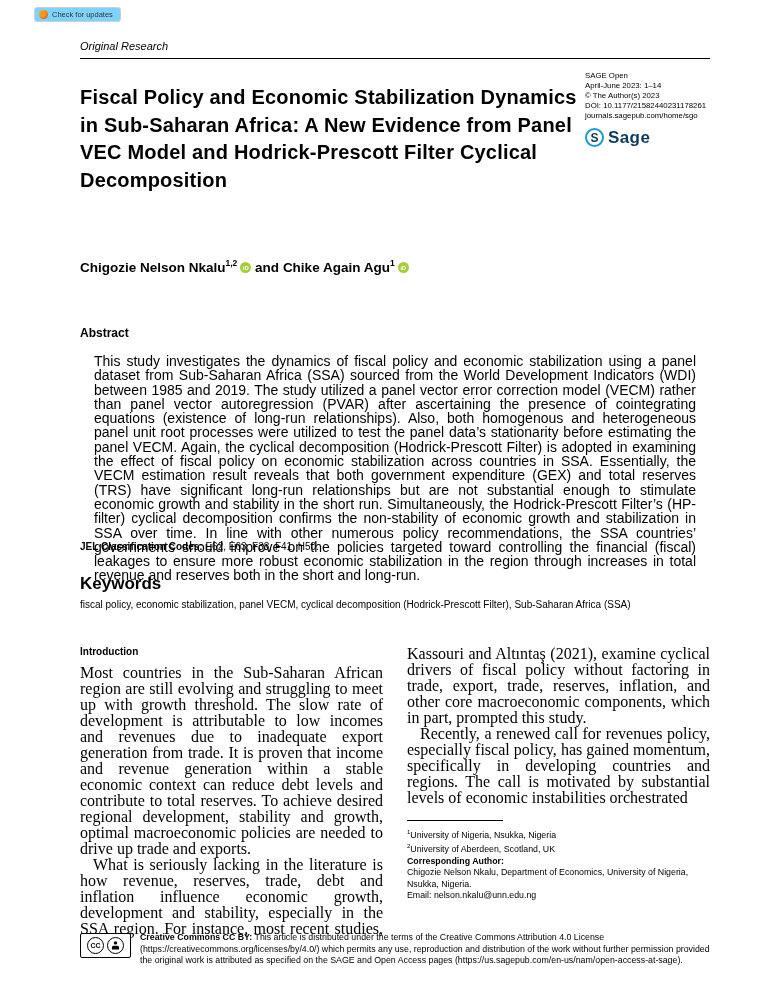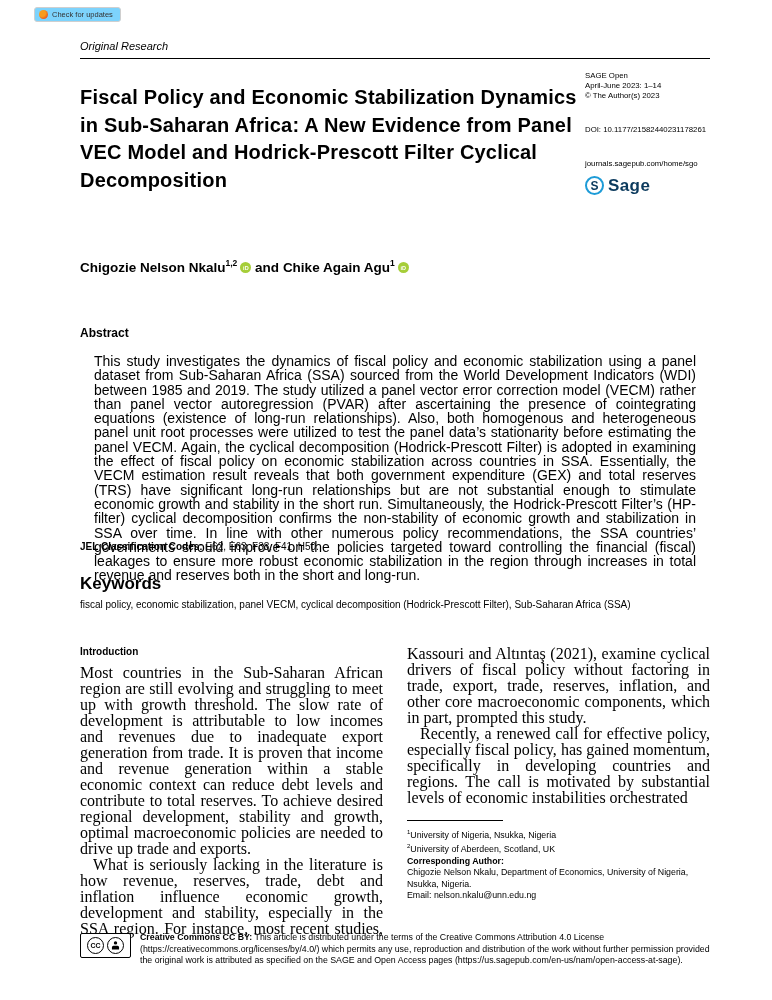--- a/index.html
+++ b/index.html
@@ -24,21 +24,21 @@
     background: radial-gradient(circle at 35% 35%, #f89b1c 40%, #e1251b);
     display: inline-block;
   }
   .update-label { font-size: 7.5px; color: #333; }
 
   .article-type { position: absolute; left: 80px; top: 40px; font-style: italic; font-size: 11px; }
   .header-rule { position: absolute; left: 80px; top: 58px; width: 630px; height: 1.3px; background: #000; }
 
   
   .meta-block { position: absolute; left: 585px; top: 71px; width: 132px; font-size: 7.8px; line-height: 10px; }
-  .meta-link { color: #000; margin-top: 24px; }
+  .meta-link { color: #000; }
   .sage-logo { margin-top: 7px; display: flex; align-items: center; gap: 4px; }
   .sage-symbol {
     width: 19px; height: 19px; border: 2.2px solid #1d9bd7; border-radius: 50%;
     color: #0b3a5d; font-weight: bold; font-size: 12px;
     display: flex; align-items: center; justify-content: center;
   }
   .sage-word { font-size: 17px; font-weight: bold; color: #0b3a5d; letter-spacing: 0.4px; }
 
   
   .title {
@@ -136,21 +136,21 @@
   </div>
 
   <div class="columns">
     <div class="col">
       <h2 class="intro-heading">Introduction</h2>
       <p>Most countries in the Sub-Saharan African region are still evolving and struggling to meet up with growth threshold. The slow rate of development is attributable to low incomes and revenues due to inadequate export generation from trade. It is proven that income and revenue generation within a stable economic context can reduce debt levels and contribute to total reserves. To achieve desired regional development, stability and growth, optimal macroeconomic policies are needed to drive up trade and exports.</p>
       <p class="indent">What is seriously lacking in the literature is how revenue, reserves, trade, debt and inflation influence economic growth, development and stability, especially in the SSA region. For instance, most recent studies, such</p>
     </div>
     <div class="col">
       <p>Kassouri and Altıntaş (2021), examine cyclical drivers of fiscal policy without factoring in trade, export, trade, reserves, inflation, and other core macroeconomic components, which in part, prompted this study.</p>
-      <p class="indent">Recently, a renewed call for effective policy, especially fiscal policy, has gained momentum, specifically in developing countries and regions. The call is motivated by substantial levels of economic instabilities orchestrated</p>
+      <p class="indent">Recently, a renewed call for revenues policy, especially fiscal policy, has gained momentum, specifically in developing countries and regions. The call is motivated by substantial levels of economic instabilities orchestrated</p>
 
       <div class="footnote-block">
         <div class="footnote-rule"></div>
         <div><sup>1</sup><span>University of Nigeria, Nsukka, Nigeria</span></div>
         <div><sup>2</sup><span>University of Aberdeen, Scotland, UK</span></div>
         <div class="corresponding">
           <div class="fn-bold">Corresponding Author:</div>
           <div>Chigozie Nelson Nkalu, Department of Economics, University of Nigeria, Nsukka, Nigeria.</div>
           <div>Email: nelson.nkalu@unn.edu.ng</div>
         </div>

